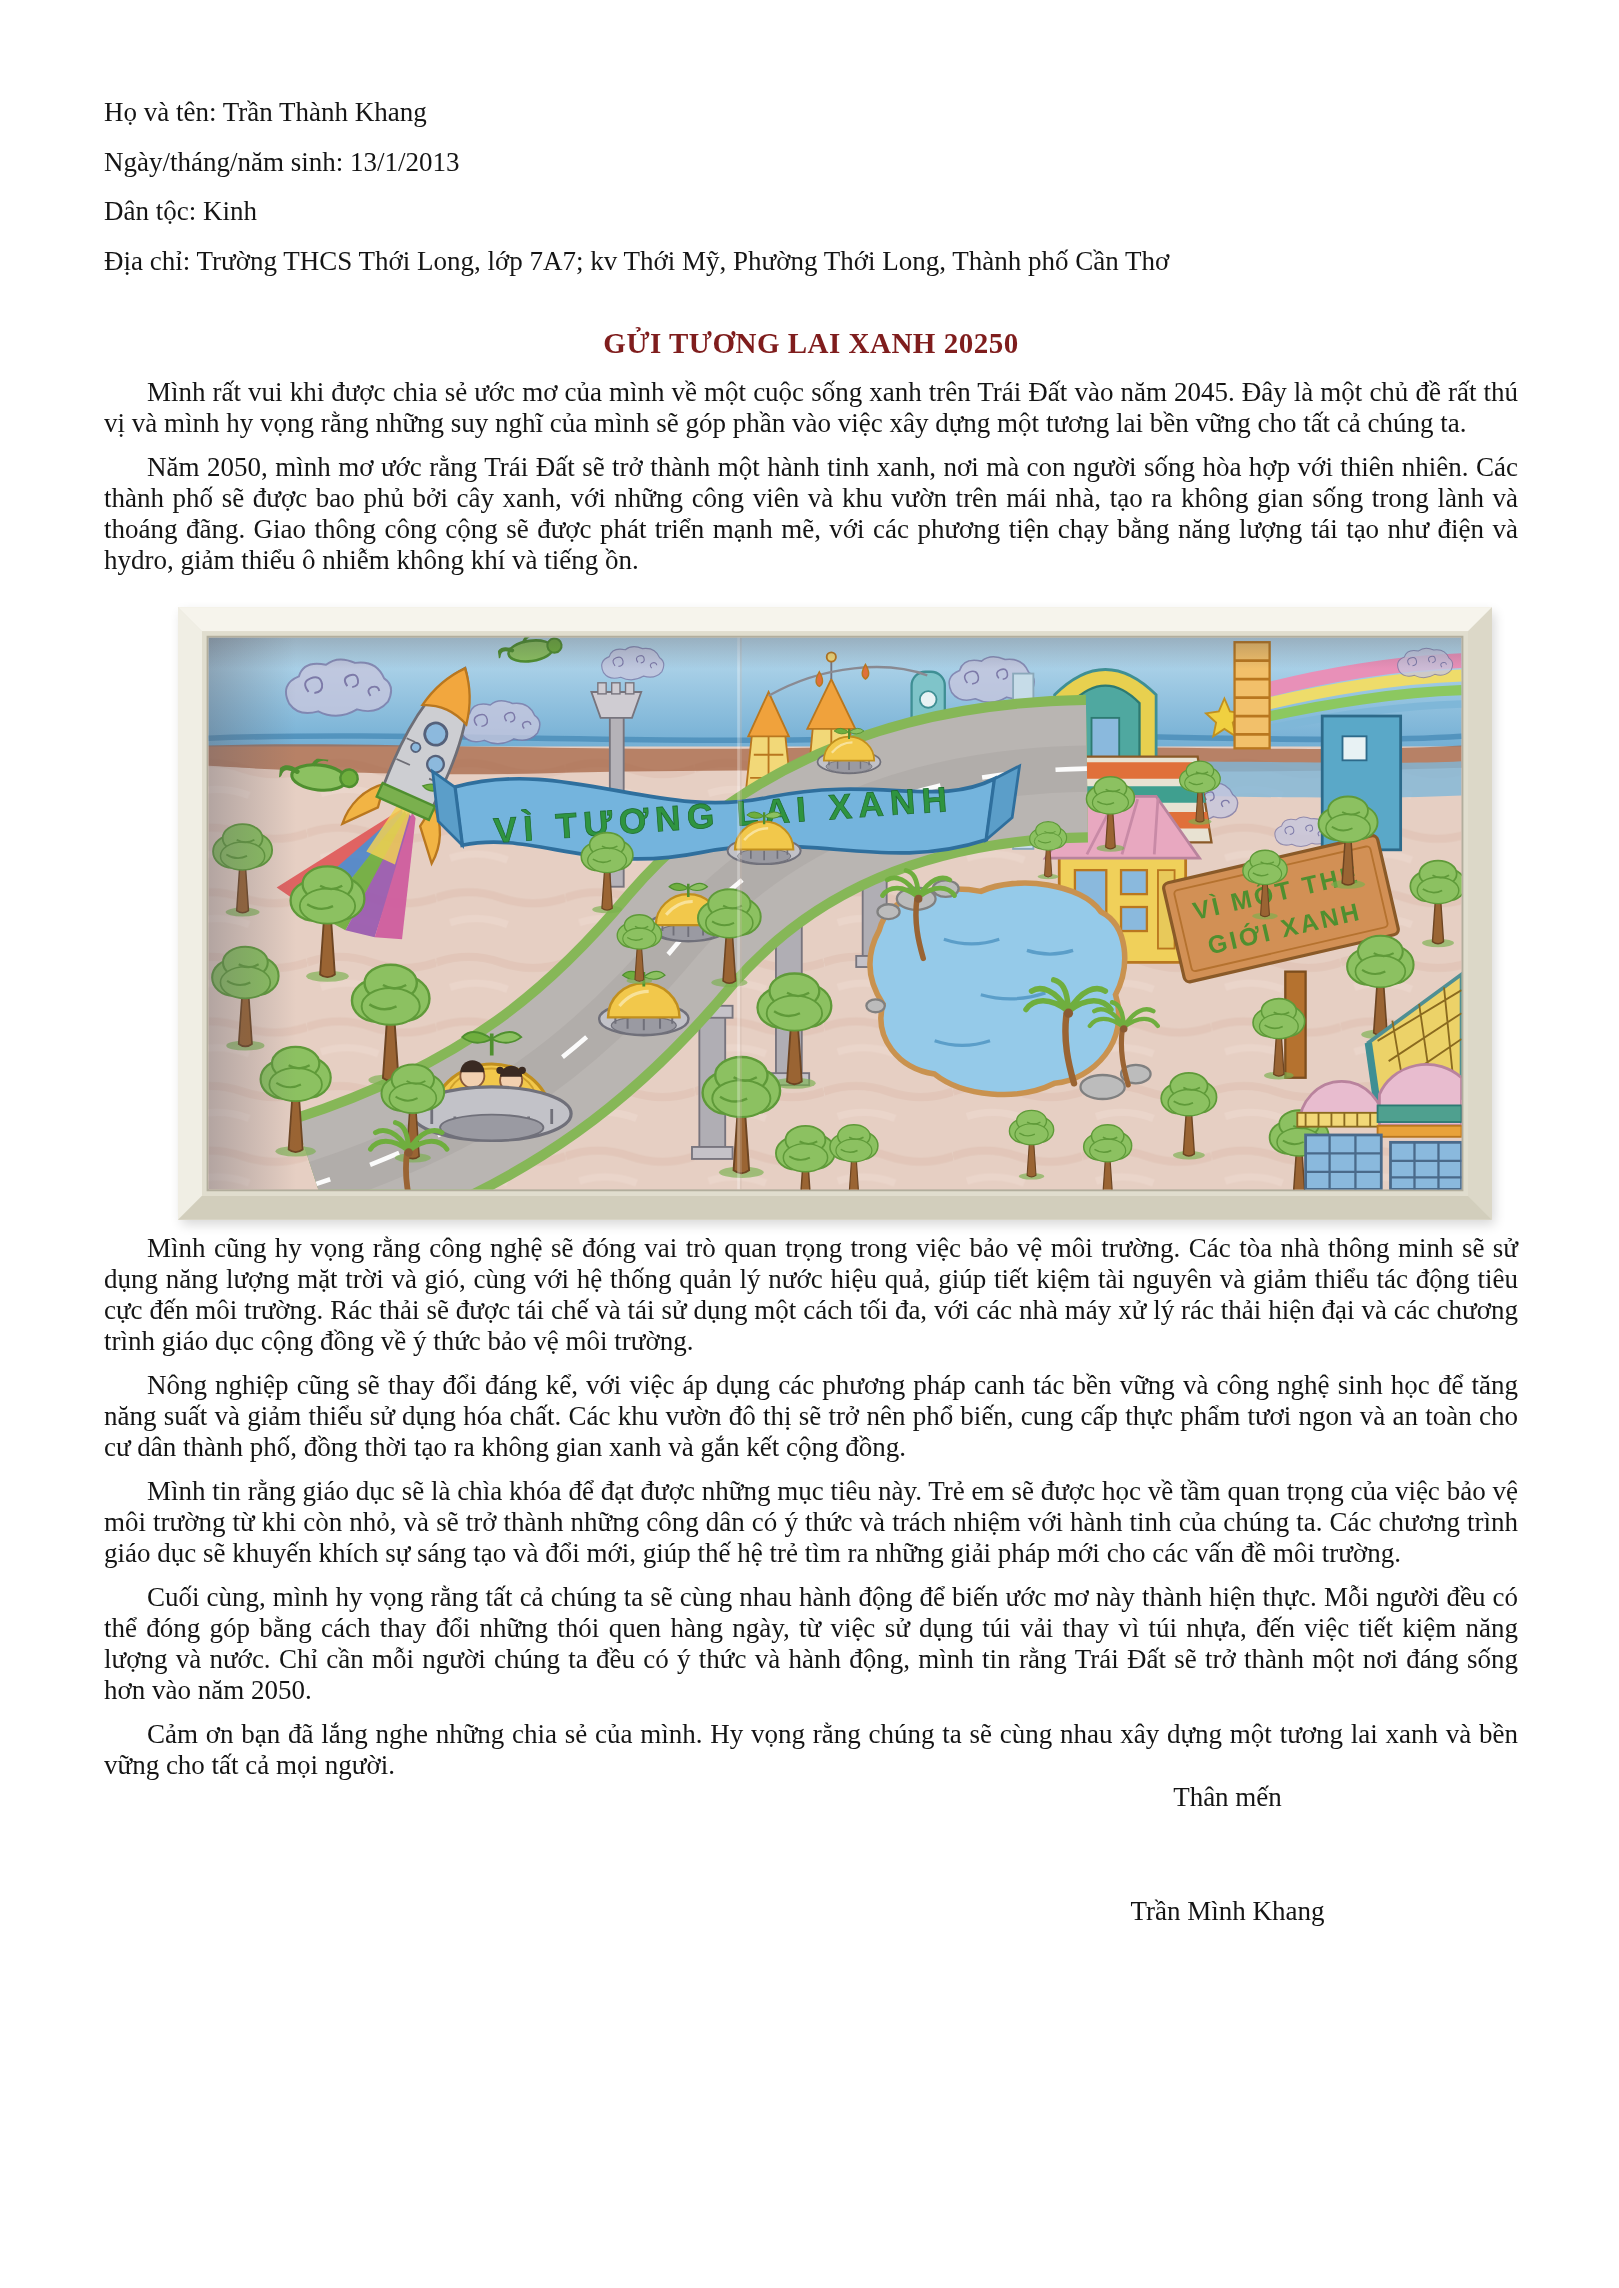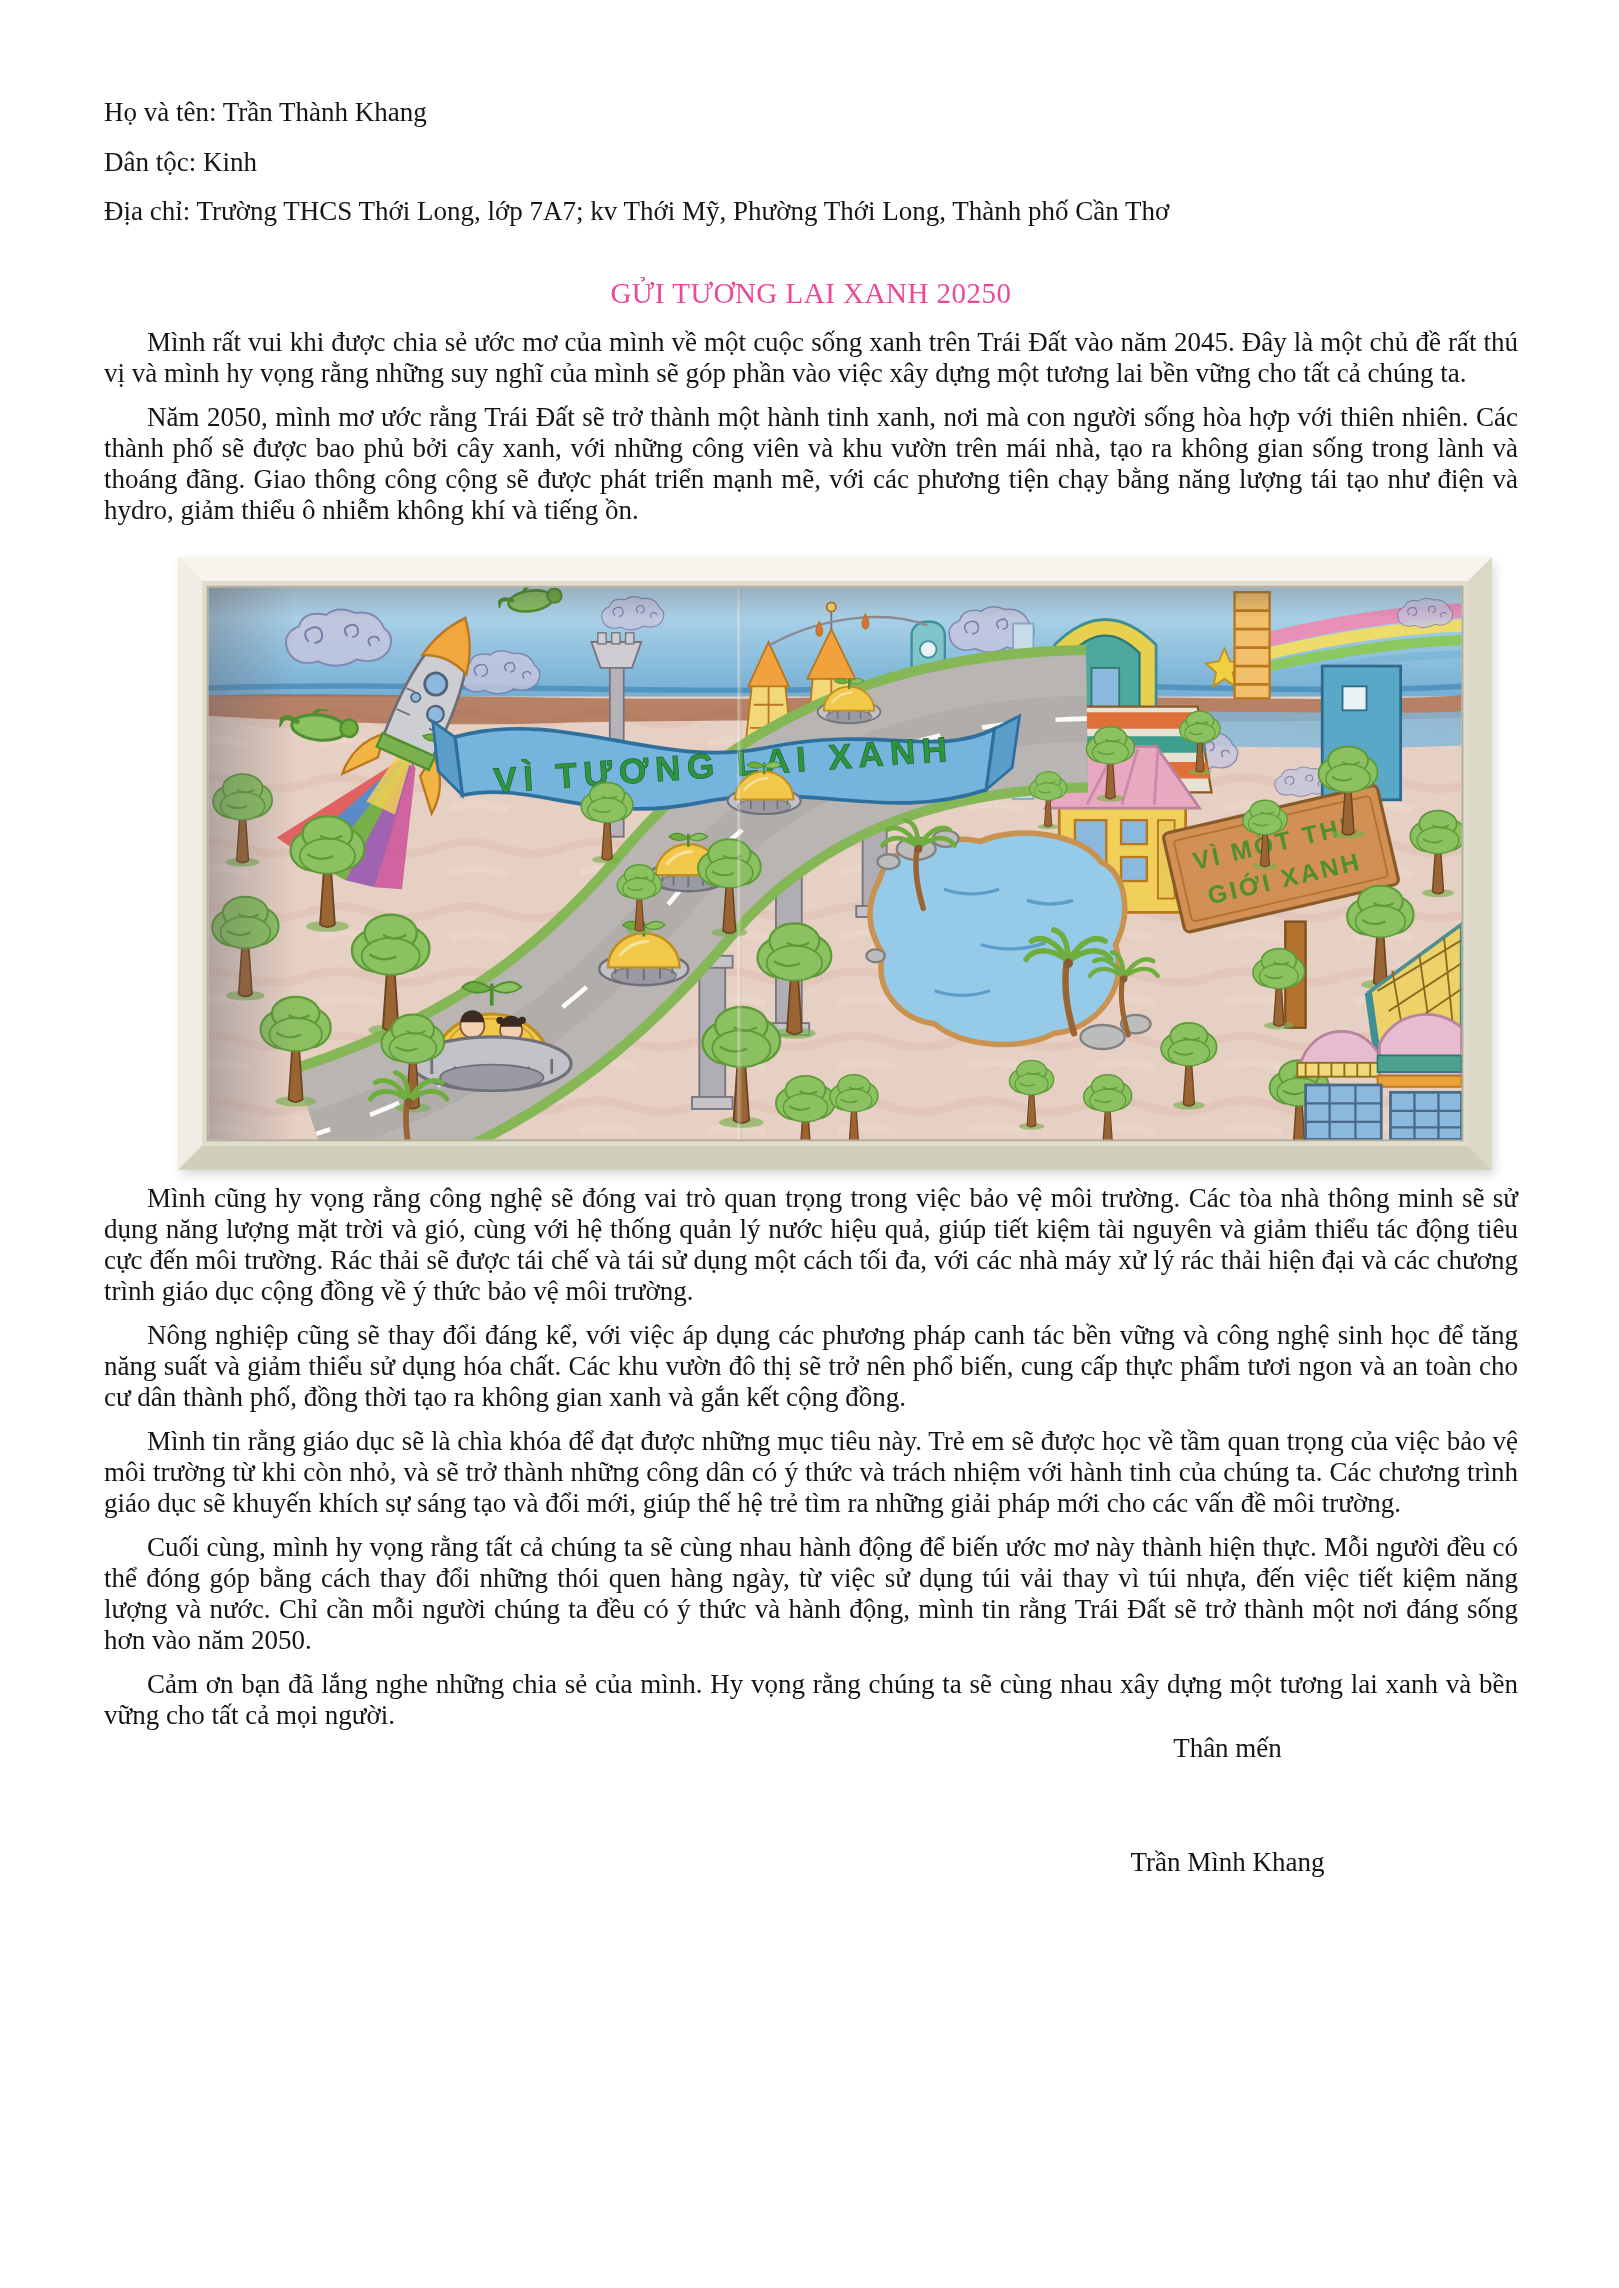--- a/index.html
+++ b/index.html
@@ -10,22 +10,22 @@
     font-family:"Liberation Serif", serif;
     color:#151515;
     box-sizing:border-box;
     padding:97px 102px 0 104px;
     overflow:hidden;
   }
   .hdr p { margin:0 0 18.5px 0; font-size:27px; line-height:31px; }
   .title {
     margin:46px 0 0 0;
     font-size:29px; line-height:41px;
-    font-weight:normal; text-align:center;
-    color:#ec4899; letter-spacing:0.5px;
+    font-weight:bold; text-align:center;
+    color:#7f1d1d; letter-spacing:0.5px;
   }
   .greeting { margin:26px 0 0 0; font-size:27px; line-height:31px; text-indent:43px; }
   p.body {
     margin:13px 0 0 0;
     font-size:27px; line-height:31px;
     text-align:justify; text-indent:43px;
   }
   p.body + p.body { }
   figure.drawing {
     margin:31px 0 0 74px;
@@ -39,20 +39,21 @@
   .sign-block .signature { margin:83px 0 0 0; font-size:27px; line-height:31px; }
   .svgtxt { font-family:"Liberation Sans", sans-serif; font-weight:bold; }
 </style>
 </head>
 <body>
 
 <div class="page">
 
   <div class="hdr">
     <p>Họ và tên: Trần Thành Khang</p>
+    <p>Ngày/tháng/năm sinh: 13/1/2013</p>
     <p>Dân tộc: Kinh</p>
     <p>Địa chỉ: Trường THCS Thới Long, lớp 7A7; kv Thới Mỹ, Phường Thới Long, Thành phố Cần Thơ</p>
   </div>
 
   <h1 class="title">GỬI TƯƠNG LAI XANH 20250</h1>
 
 
   <p class="body">Mình rất vui khi được chia sẻ ước mơ của mình về một cuộc sống xanh trên Trái Đất vào năm 2045. Đây là một chủ đề rất thú vị và mình hy vọng rằng những suy nghĩ của mình sẽ góp phần vào việc xây dựng một tương lai bền vững cho tất cả chúng ta.</p>
   <p class="body">Năm 2050, mình mơ ước rằng Trái Đất sẽ trở thành một hành tinh xanh, nơi mà con người sống hòa hợp với thiên nhiên. Các thành phố sẽ được bao phủ bởi cây xanh, với những công viên và khu vườn trên mái nhà, tạo ra không gian sống trong lành và thoáng đãng. Giao thông công cộng sẽ được phát triển mạnh mẽ, với các phương tiện chạy bằng năng lượng tái tạo như điện và hydro, giảm thiểu ô nhiễm không khí và tiếng ồn.</p>
 

